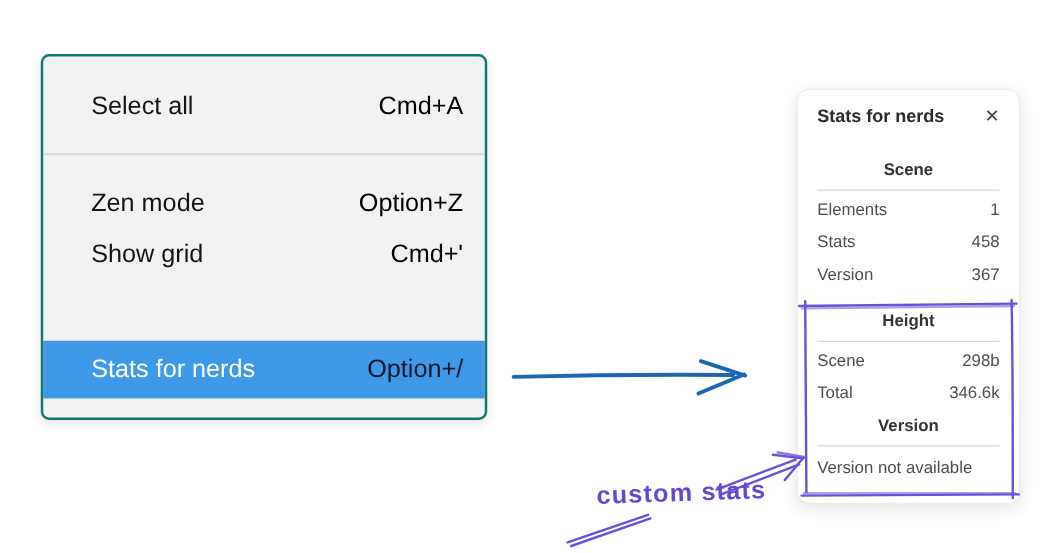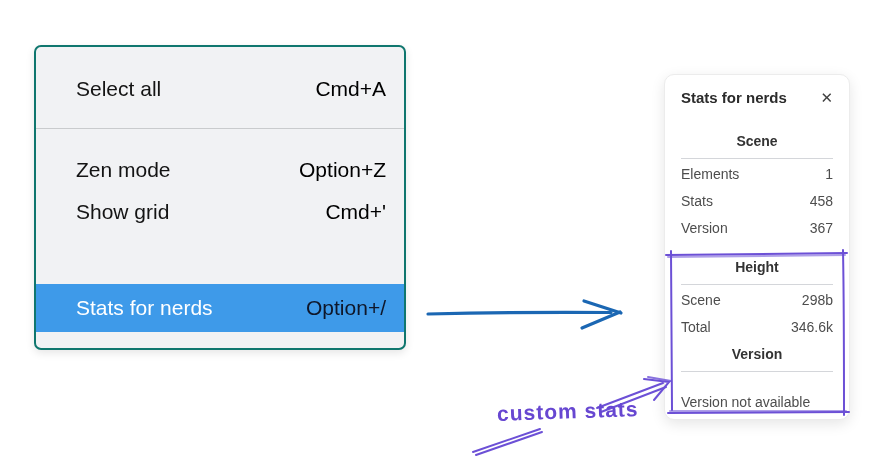--- a/index.html
+++ b/index.html
@@ -36,21 +36,21 @@
   .stats-title { font-weight: bold; font-size: 15px; color: #2b2b2b; }
   .close-btn { font-size: 15px; color: #424242; cursor: pointer; line-height: 1; font-weight: 400; }
   .section-heading { text-align: center; font-weight: bold; font-size: 14px; color: #333333; height: 18px; }
   .heading-scene   { margin-top: 26px; }
   .heading-storage { margin-top: 12px; }
   .heading-version { margin-top: 0; }
   .section-divider { border-top: 1px solid #d4d6da; margin-top: 7px; }
   .stat-rows { padding-top: 7px; }
   .stat-row { display: flex; justify-content: space-between; align-items: flex-start; height: 27px; gap: 21px; }
   .stat-row .stat-value { text-align: right; }
-  .version-note { margin-top: 22px; height: 20px; }
+  .version-note { margin-top: 9px; height: 20px; }
 
   
   .overlay { position: absolute; left: 0; top: 0; width: 873px; height: 461px; pointer-events: none; }
   .custom-stats-label {
     position: absolute; left: 497px; top: 399px; width: 170px;
     font-size: 21px; font-weight: 700; letter-spacing: 1px;
     color: #6747d1; transform: rotate(-2deg);
   }
 </style>
 </head>

